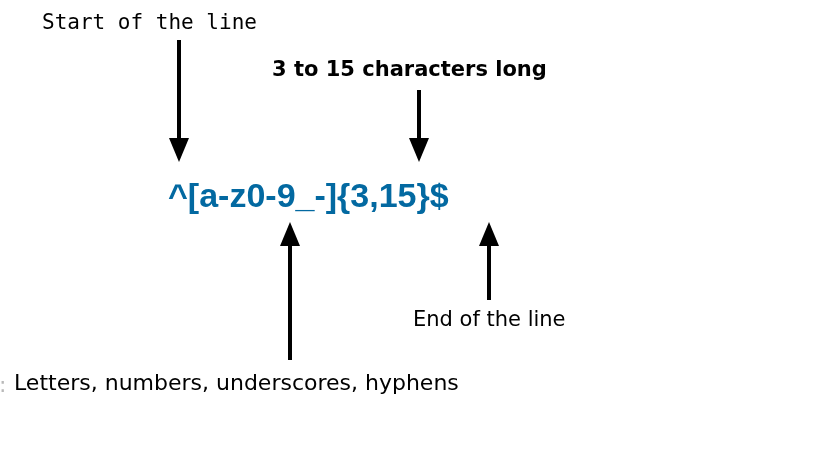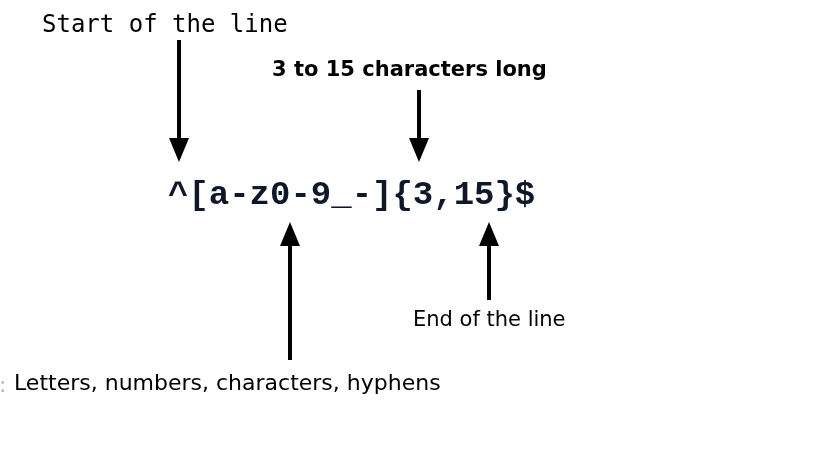--- a/index.html
+++ b/index.html
@@ -25,22 +25,22 @@
     font-family: "DejaVu Sans Mono", monospace;
     font-weight: 400;
   }
   .label-sans {
     font-family: "DejaVu Sans", sans-serif;
     font-weight: 400;
   }
   .regex {
     position: absolute;
     white-space: pre;
-    color: #0f172a;
-    font-family: Liberation Mono, monospace;
+    color: #0369a1;
+    font-family: Liberation Sans, sans-serif;
     font-weight: 700;
     line-height: 1;
     letter-spacing: 0px;
   }
   .arrow {
     position: absolute;
   }
   .arrow svg {
     display: block;
     overflow: visible;
@@ -51,21 +51,21 @@
     font-family: "DejaVu Sans", sans-serif;
     white-space: pre;
     line-height: 1;
   }
 </style>
 </head>
 <body>
 
 <div id="canvas">
 
-  <div class="label label-mono" style="left:42px; top:12px; font-size:24px;">Start of the line</div>
+  <div class="label label-mono" style="left:42px; top:12px; font-size:21px;">Start of the line</div>
 
   <div class="label label-sans" style="left:272px; top:59px; font-size:21px;font-weight:bold;">3 to 15 characters long</div>
 
   <div class="arrow" style="left:168px; top:38px;">
     <svg width="22" height="126" viewBox="0 0 22 126">
       <line x1="11" y1="2" x2="11" y2="108" stroke="#000000" stroke-width="4"></line>
       <polygon points="11,124 1,100 21,100" fill="#000000"></polygon>
     </svg>
   </div>
 
@@ -89,15 +89,15 @@
     <svg width="22" height="82" viewBox="0 0 22 82">
       <line x1="11" y1="80" x2="11" y2="18" stroke="#000000" stroke-width="4"></line>
       <polygon points="11,2 1,26 21,26" fill="#000000"></polygon>
     </svg>
   </div>
 
   <div class="label label-sans" style="left:413px; top:309px; font-size:21px;text-align:center;">End of the line</div>
 
   <div class="clip-frag" style="left:-1px; top:374px; font-size:22px;">:</div>
 
-  <div class="label label-sans" style="left:14px; top:372px; font-size:22px;">Letters, numbers, characters, hyphens</div>
+  <div class="label label-sans" style="left:14px; top:372px; font-size:22px;">Letters, numbers, underscores, hyphens</div>
 
 </div>
 
 </body></html>

